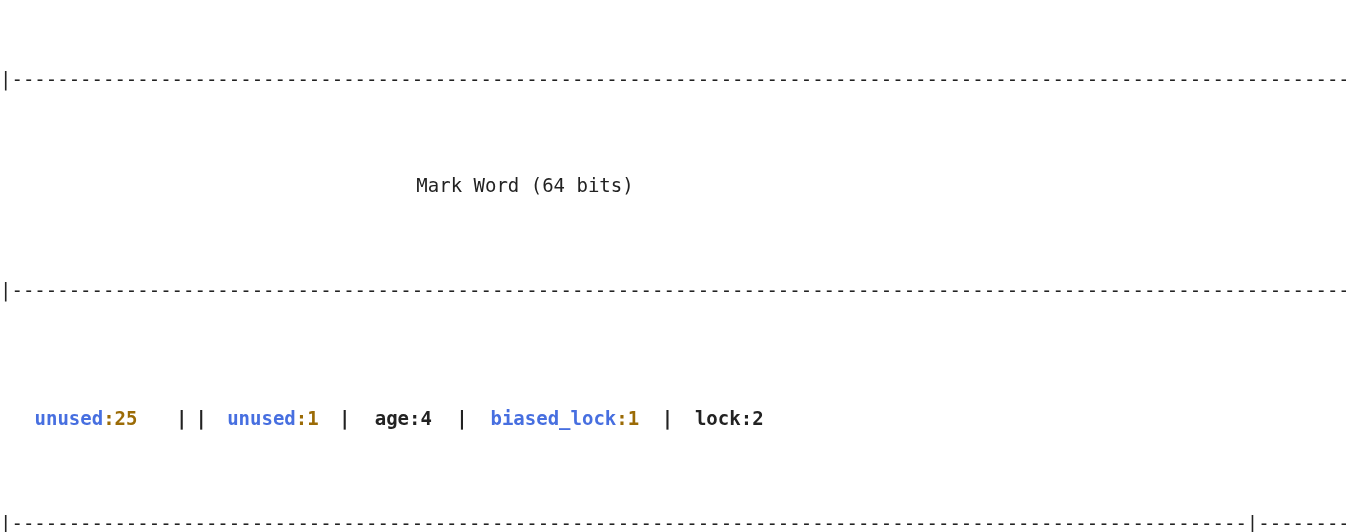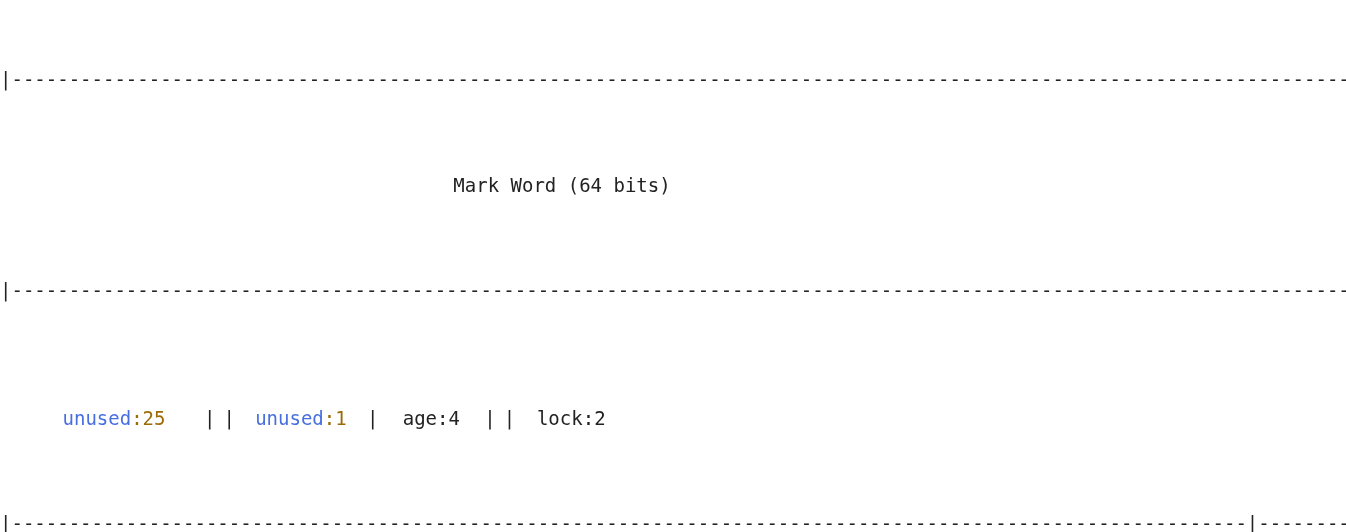--- a/index.html
+++ b/index.html
@@ -12,35 +12,36 @@
   .num{color:#9b6b06;}
   .tx{color:#222;}
 </style>
 </head>
 <body>
 
 <div class="wrap">
 
   <div class="hr">|---------------------------------------------------------------------------------------------------------------------|</div>
 
-  <div class="row" style="justify-content:center;width:1050px;padding-left:37px;">
+  <div class="row" style="justify-content:center;width:1050px;">
     <span class="cell tx">Mark Word (64 bits)</span>
   </div>
 
   <div class="hr">|---------------------------------------------------------------------------------------------------------------------|</div>
 
   
-  <div class="row" style="padding-left:28px;">
+  <div class="row" style="font-weight:bold;">
     <span class="cell" style="width:164px"><span class="kw">unused</span><span class="num">:</span><span class="num">25</span></span>
     <span class="sep tx">|</span>
     <span class="sep tx">|</span>
     <span class="cell" style="width:116px"><span class="kw">unused</span><span class="num">:</span><span class="num">1</span></span>
     <span class="sep tx">|</span>
     <span class="cell" style="width:90px"><span class="tx">age</span><span class="tx">:</span><span class="tx">4</span></span>
     <span class="sep tx">|</span>
+    <span class="cell" style="width:178px"><span class="kw">biased_lock</span><span class="num">:</span><span class="num">1</span></span>
     <span class="sep tx">|</span>
     <span class="cell" style="width:96px"><span class="tx">lock</span><span class="tx">:</span><span class="tx">2</span></span>
   </div>
 
   <div class="hr">|------------------------------------------------------------------------------------------------------------|--------|</div>
 
   
   
 
   

